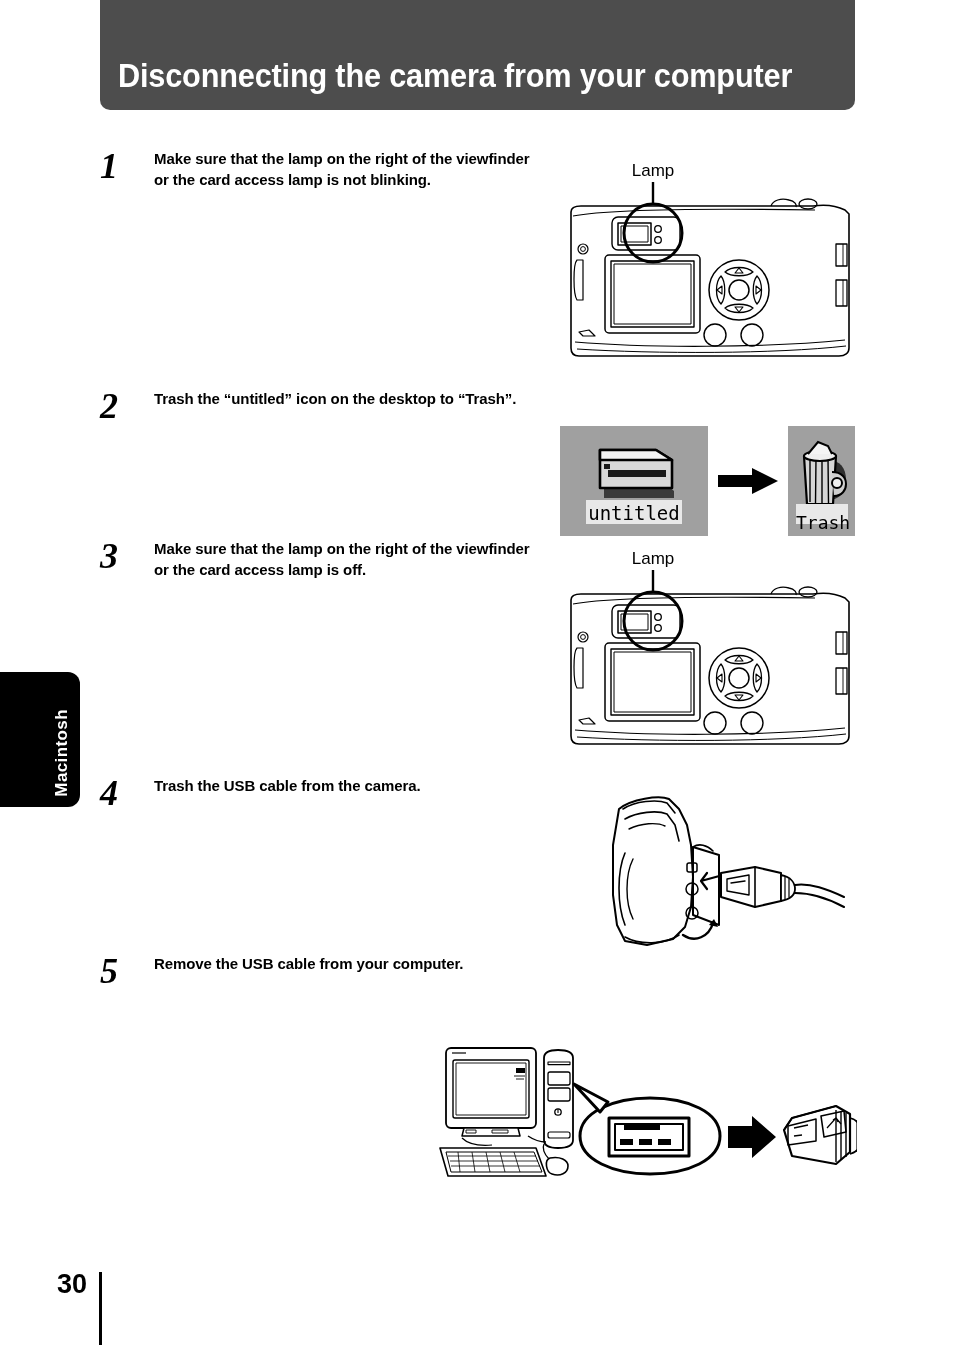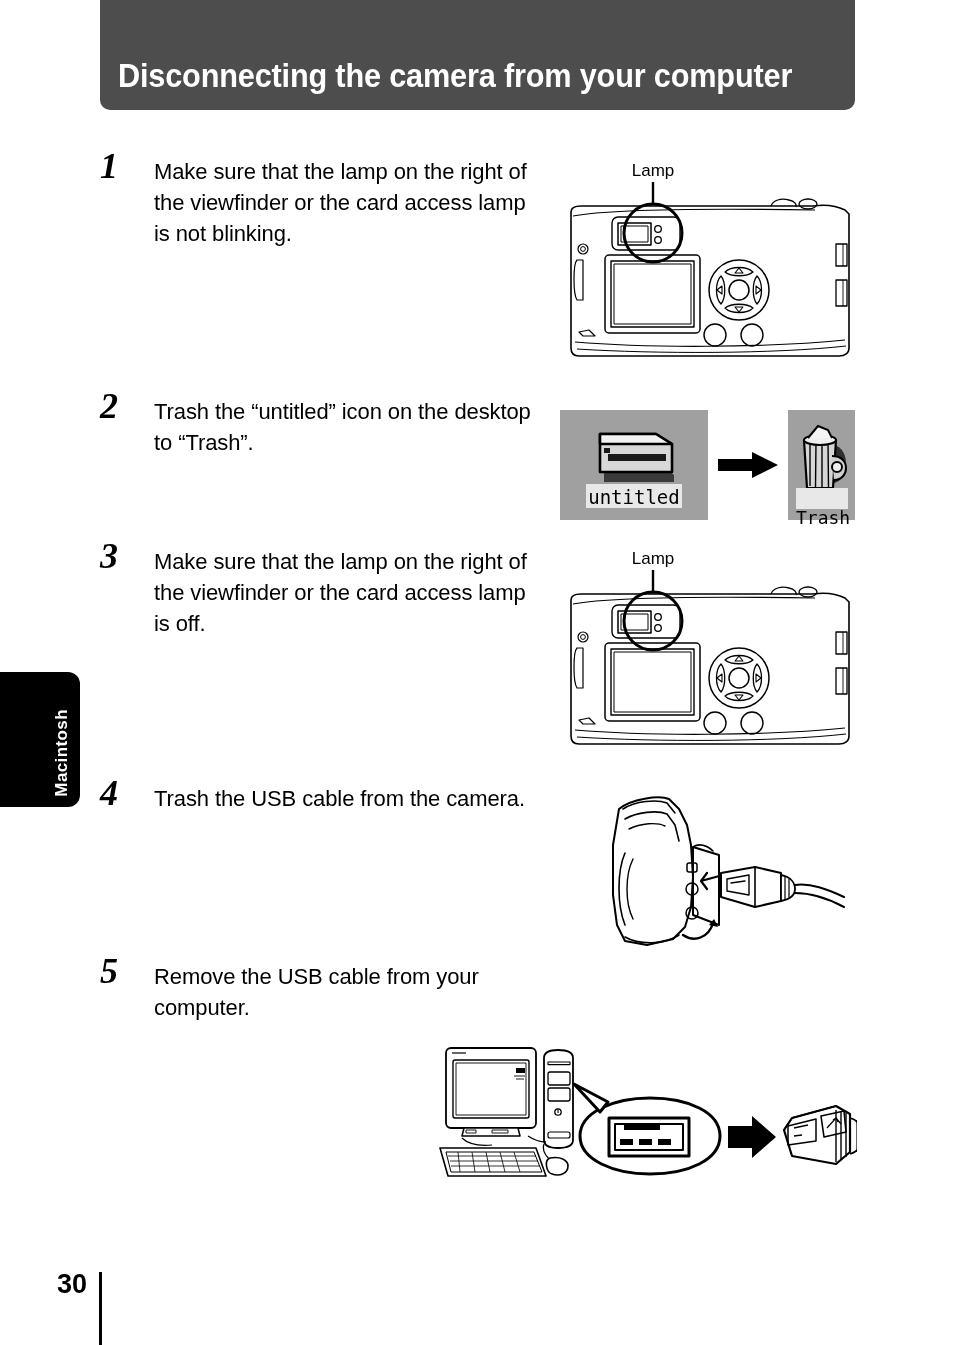--- a/index.html
+++ b/index.html
@@ -95,24 +95,24 @@
     top: 0;
     font-family: "Liberation Serif", serif;
     font-style: italic;
     font-weight: bold;
     font-size: 36px;
     line-height: 1;
   }
   .step-text {
     position: absolute;
     left: 54px;
-    top: 8px;
+    top: 0;
     width: 390px;
-    font-size: 22px;
-    font-weight: normal;
+    font-size: 15px;
+    font-weight: bold;
     line-height: 1.42;
     letter-spacing: -0.1px;
   }
 
   .figure { position: absolute; }
 
   
   .icon-plate {
     position: absolute;
     background: #a0a0a0;
@@ -200,21 +200,21 @@
     </g>
     <text x="88" y="16" text-anchor="middle" font-family="Liberation Sans, sans-serif" font-size="17" fill="#000">Lamp</text>
   </svg>
 </div>
 
 <div class="step" style="left:100px; top:388px;">
   <div class="step-num">2</div>
   <div class="step-text">Trash the “untitled” icon on the desktop to “Trash”.</div>
 </div>
 
-<div class="figure" style="left:560px; top:410px; width:274px; height:110px;">
+<div class="figure" style="left:560px; top:426px; width:274px; height:110px;">
 
   <div class="icon-plate" style="left:0; top:0; width:148px; height:110px;">
     <svg width="148" height="110" viewBox="0 0 148 110">
       <g>
         <path d="M44 60 L108 60 L114 65 L114 72 L44 72 Z" fill="#3a3a3a"></path>
         <path d="M40 24 L96 24 L112 34 L112 62 L40 62 Z" fill="#d8d8d8" stroke="#000" stroke-width="2.6" stroke-linejoin="round"></path>
         <path d="M40 24 L96 24 L112 34 L40 34 Z" fill="#f2f2f2" stroke="#000" stroke-width="2.6" stroke-linejoin="round"></path>
         <rect x="48" y="44" width="58" height="7" fill="#1a1a1a"></rect>
         <rect x="44" y="38" width="6" height="5" fill="#1a1a1a"></rect>
       </g>
@@ -231,21 +231,21 @@
       <g>
         <path d="M40 34 C52 34 58 42 58 54 C58 66 52 74 40 74 C28 74 22 66 22 54 C22 42 28 34 40 34 Z" fill="#2f2f2f"></path>
         <path d="M16 30 L48 30 L45 78 L19 78 Z" fill="#d6d6d6" stroke="#000" stroke-width="2.2" stroke-linejoin="round"></path>
         <path d="M22 32 L22 76 M28 32 L27.5 77 M34 32 L34 77 M40 32 L40.5 77" stroke="#000" stroke-width="1.4" fill="none"></path>
         <ellipse cx="32" cy="30" rx="16" ry="5" fill="#efefef" stroke="#000" stroke-width="2.2"></ellipse>
         <path d="M20 28 L30 16 L40 20 L44 28" fill="#f4f4f4" stroke="#000" stroke-width="2"></path>
         <path d="M44 46 C54 46 58 52 58 58 C58 64 54 70 46 70" fill="#cfcfcf" stroke="#000" stroke-width="2"></path>
         <circle cx="49" cy="57" r="5" fill="#efefef" stroke="#000" stroke-width="2"></circle>
       </g>
     </svg>
-    <div class="icon-caption" style="left:8px; top:78px; width:52px; height:20px; font-size:18px; padding-top:21px; box-sizing:border-box;">Trash</div>
+    <div class="icon-caption" style="left:8px; top:78px; width:52px; height:20px; font-size:18px; padding-top:10px; box-sizing:border-box;">Trash</div>
   </div>
 </div>
 
 <div class="step" style="left:100px; top:538px;">
   <div class="step-num">3</div>
   <div class="step-text">Make sure that the lamp on the right of the viewfinder or the card access lamp is off.</div>
 </div>
 
 <div class="figure" style="left:565px; top:548px; width:290px; height:205px;">
   <svg width="290" height="205" viewBox="0 0 290 205">

